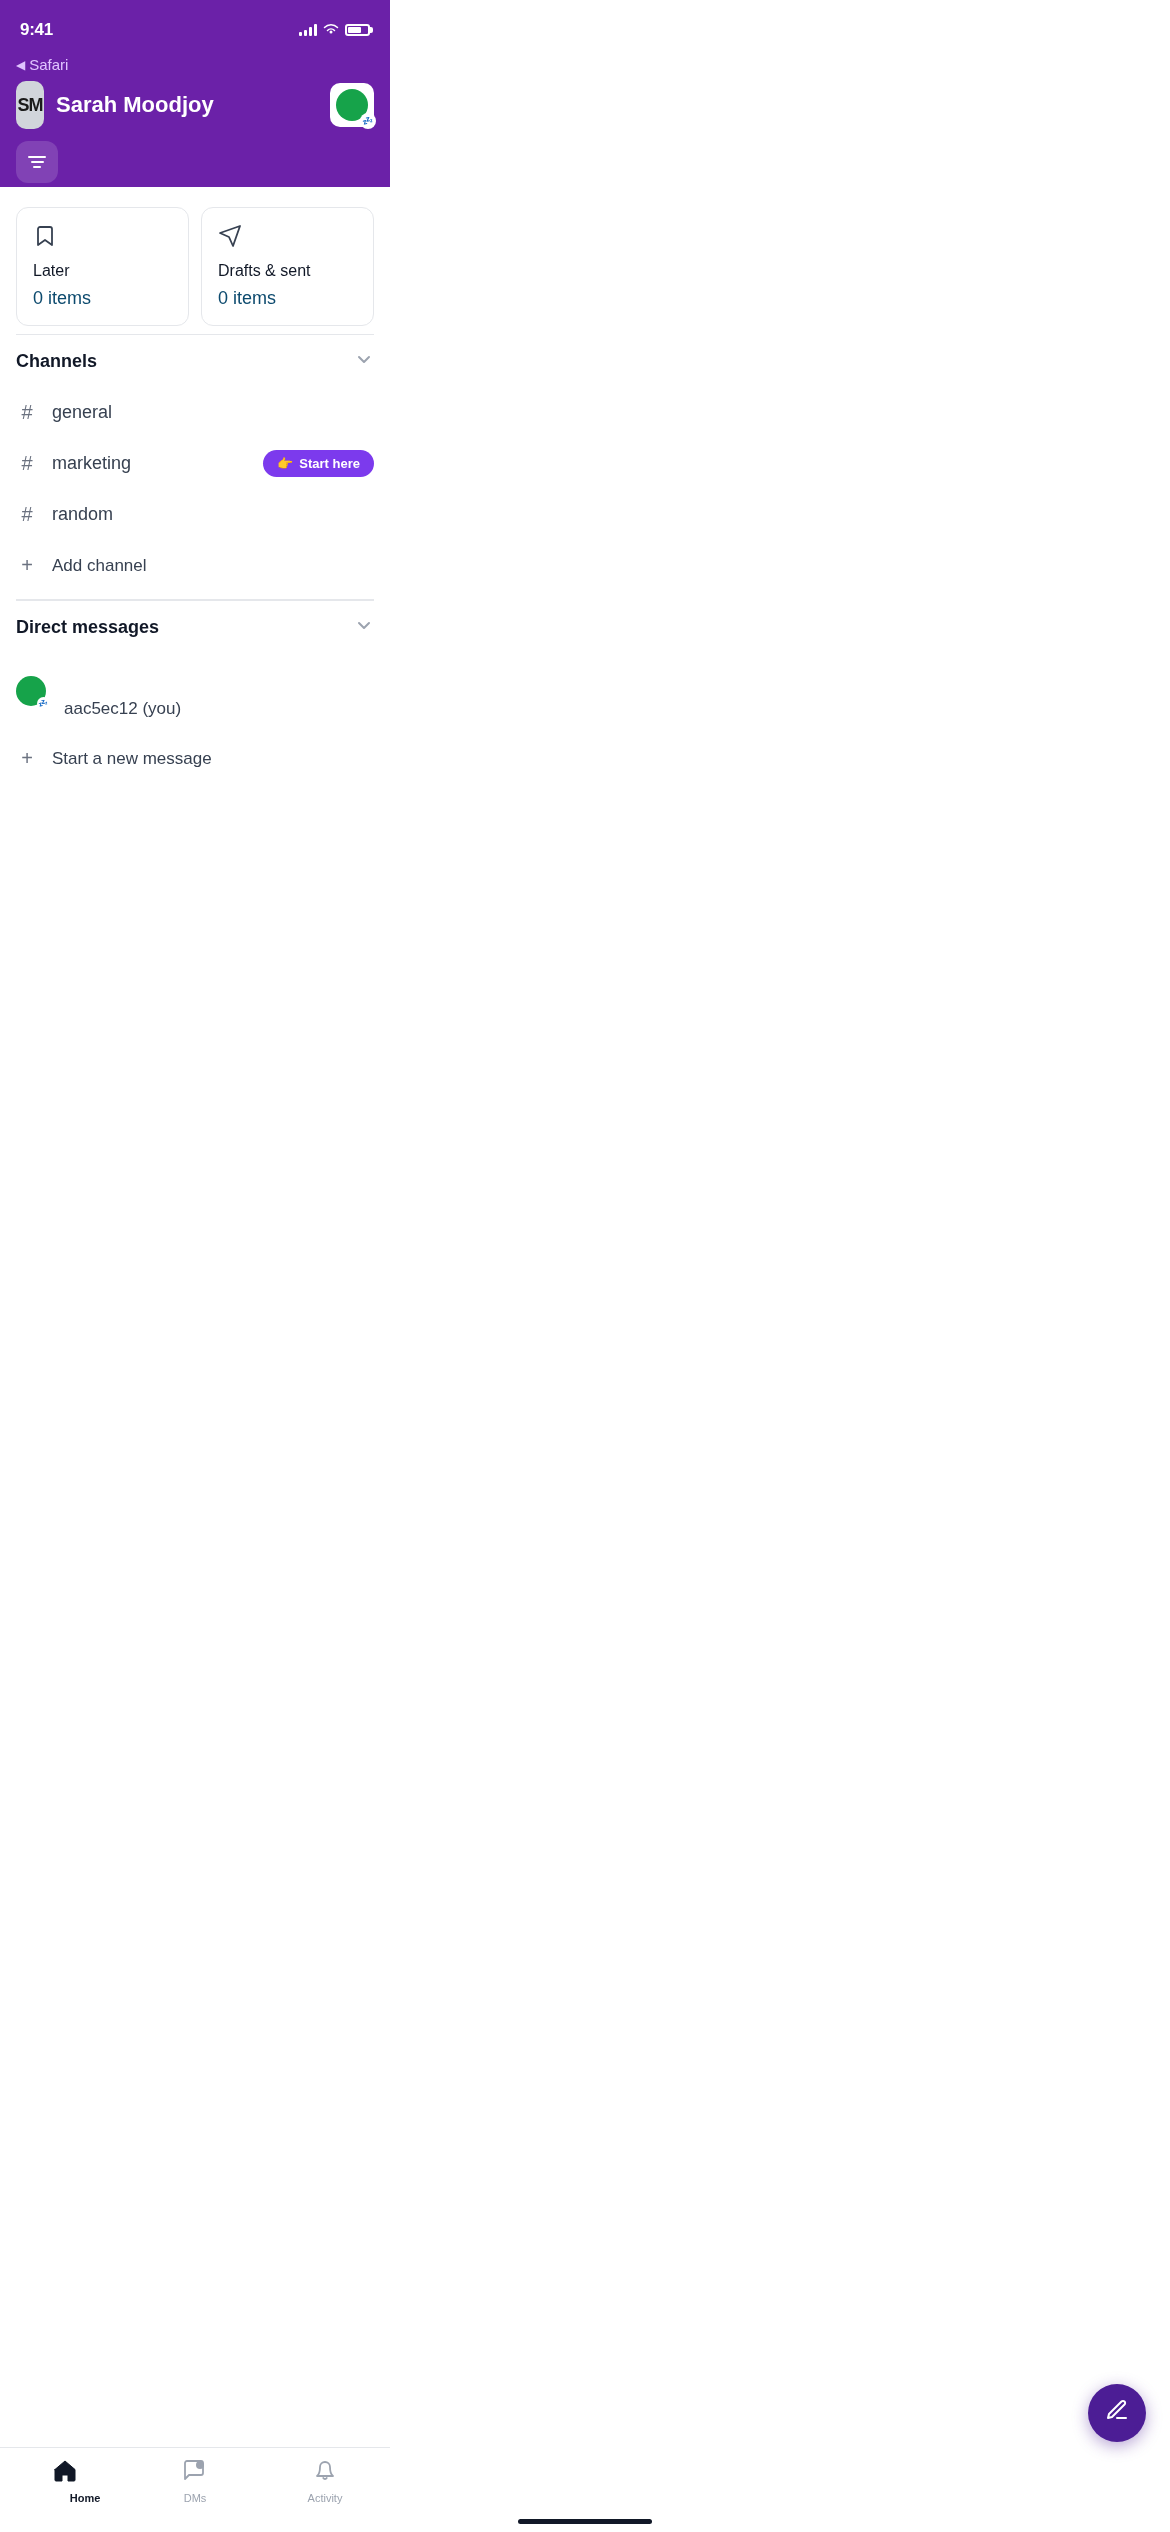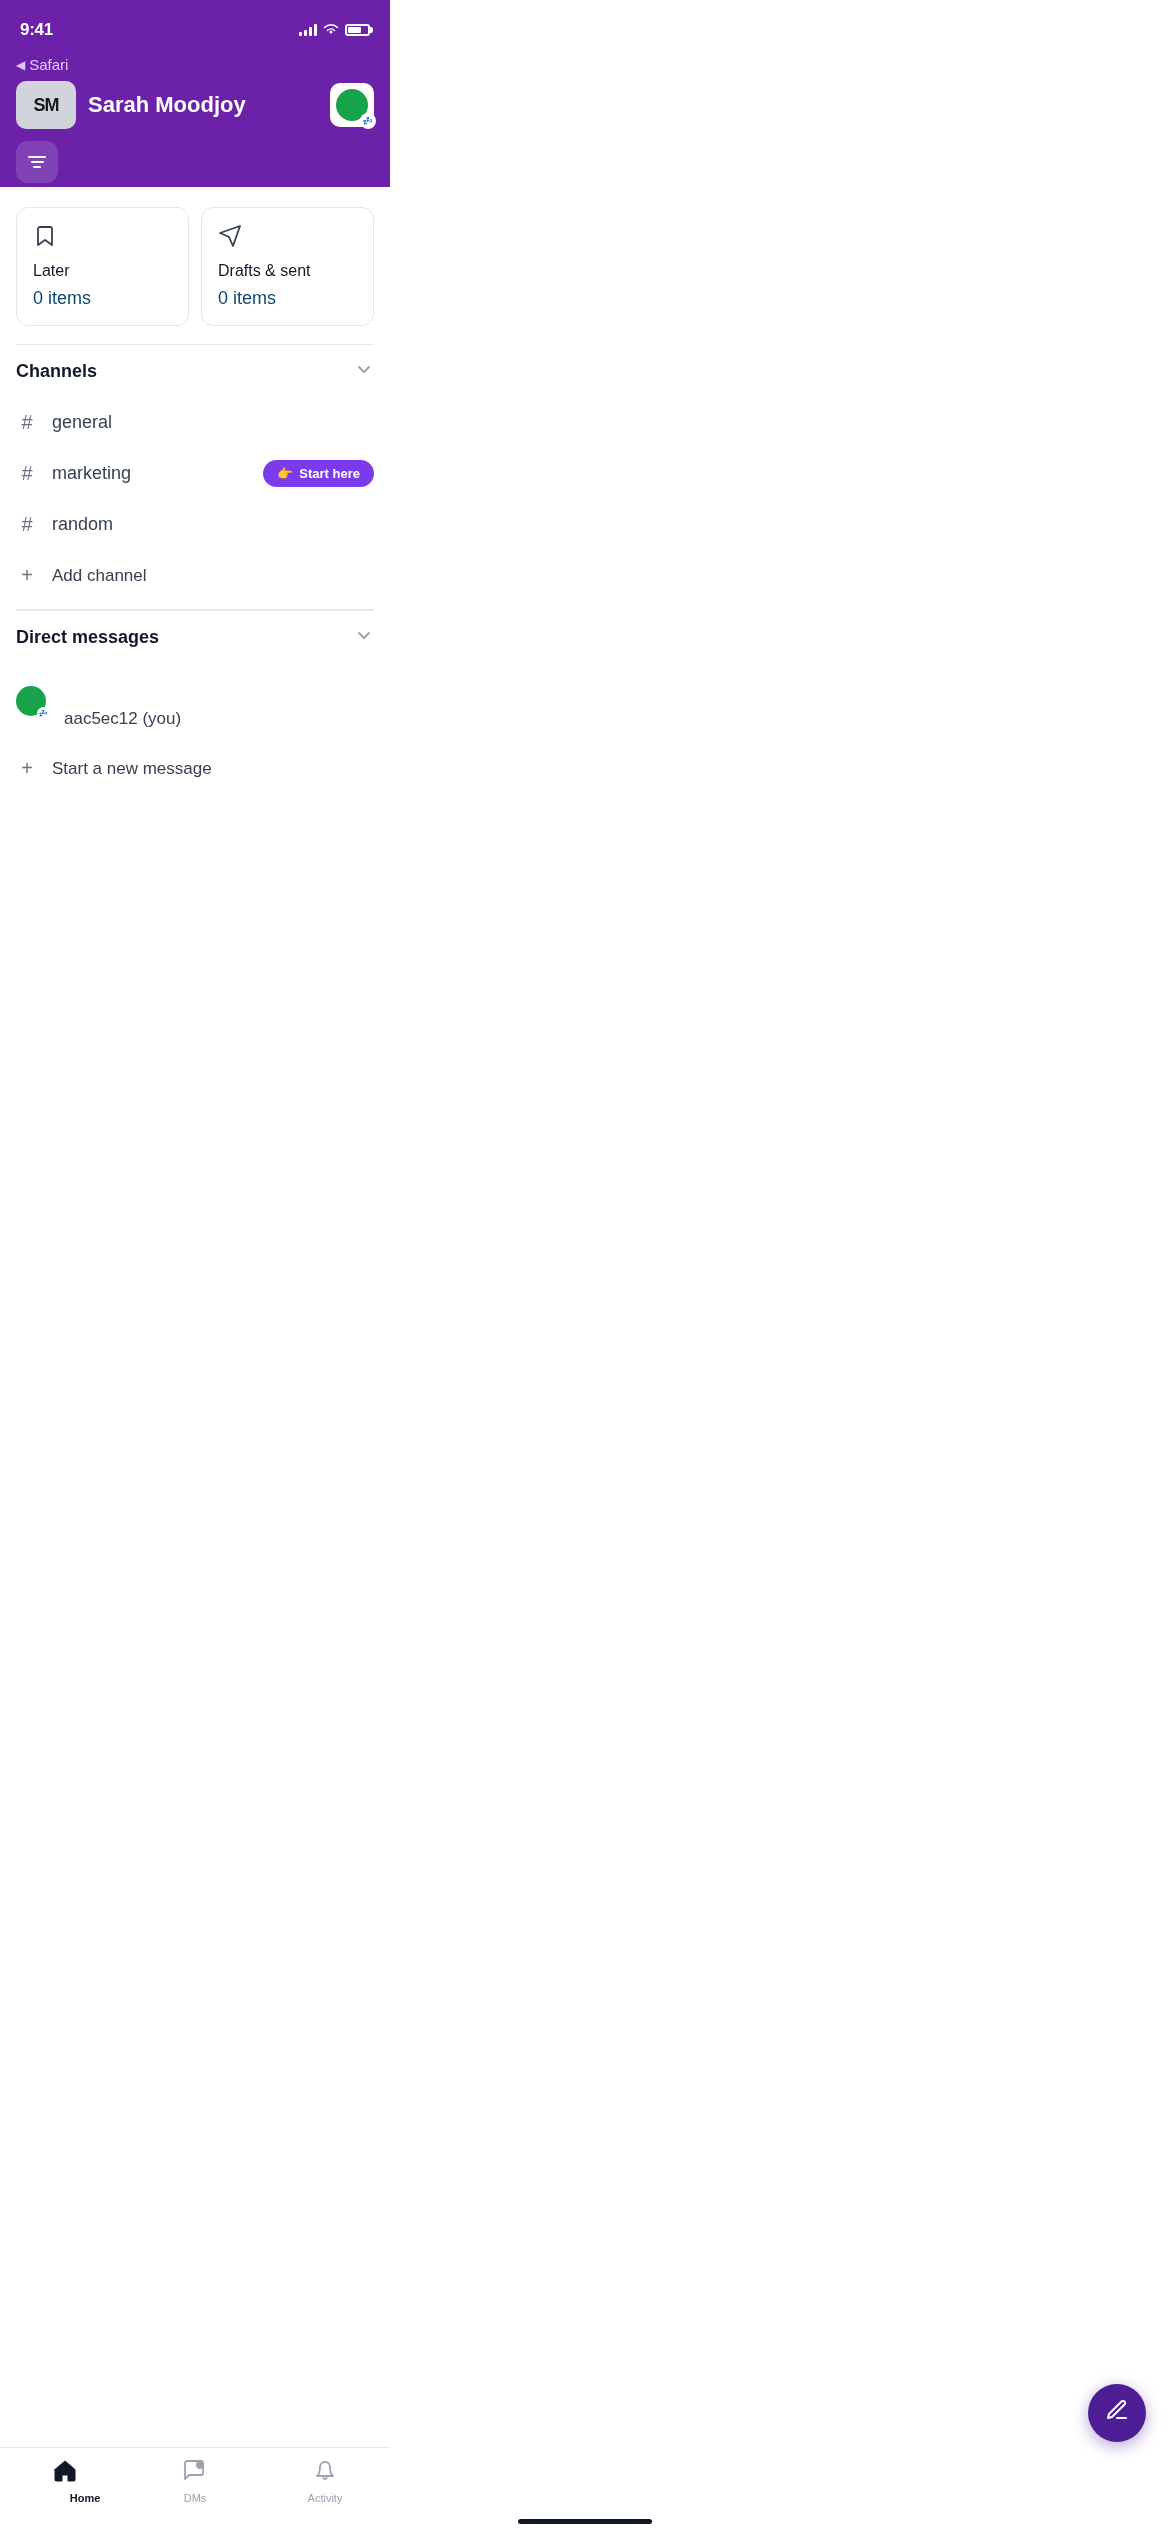--- a/index.html
+++ b/index.html
@@ -98,21 +98,21 @@
       align-items: center;
       justify-content: space-between;
       margin-bottom: 12px;
     }
     .header-left {
       display: flex;
       align-items: center;
       gap: 12px;
     }
     .workspace-avatar {
-      width: 60px;
+      width: 28px;
       height: 48px;
       background: #d1d5db;
       border-radius: 10px;
       display: flex;
       align-items: center;
       justify-content: center;
       font-size: 18px;
       font-weight: 800;
       color: #1a1a1a;
       letter-spacing: -1px;
@@ -204,21 +204,21 @@
     .main-content {
       background: #fff;
       border-radius: 14px 14px 0 0;
       padding: 20px 16px 0 16px;
     }
 
     
     .quick-actions {
       display: flex;
       gap: 12px;
-      margin-bottom: 18px;
+      margin-bottom: 8px;
     }
     .quick-action-card {
       flex: 1;
       background: #fff;
       border: 1.5px solid #e5e7eb;
       border-radius: 12px;
       padding: 16px;
       display: flex;
       flex-direction: column;
       gap: 8px;

